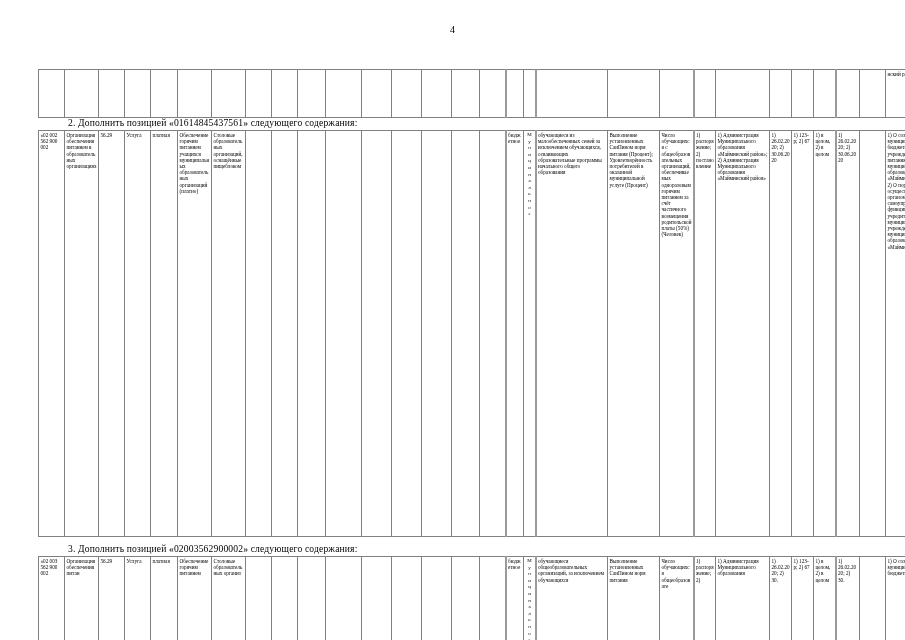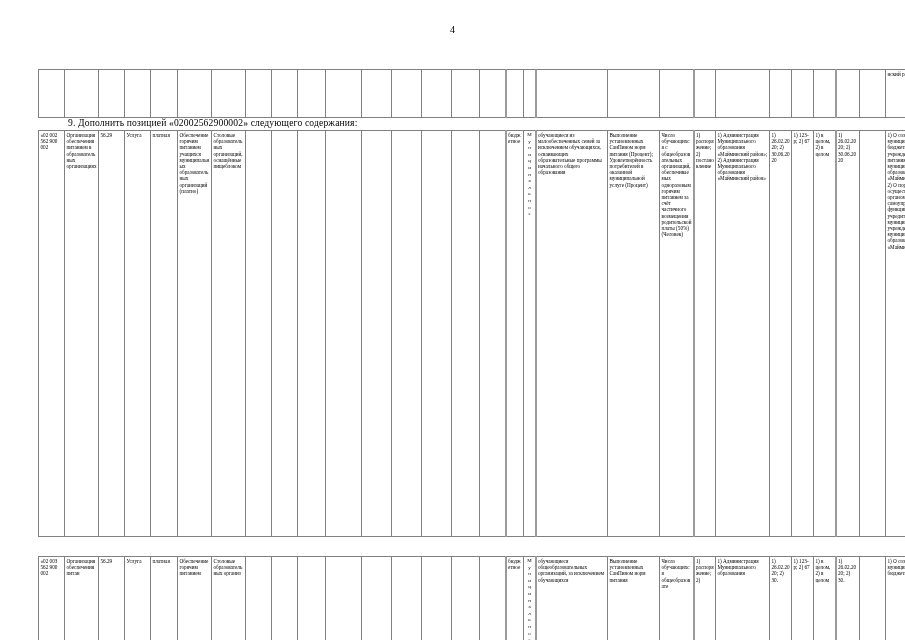--- a/index.html
+++ b/index.html
@@ -160,21 +160,21 @@
             <td class="thick-l"></td>
             <td></td>
             <td>
               <span class="cell-text">нский район»</span>
             </td>
           </tr>
       </tbody>
     </table>
   </div>
 
-  <div class="section-title" id="section-title-2">9. Дополнить позицией «02002562900002» следующего содержания:</div>
+  <div class="section-title" id="section-title-2">2. Дополнить позицией «01614845437561» следующего содержания:</div>
 
   <div class="tbl-wrap" id="table-sec2">
     <table class="doc-table">
       <colgroup>
           <col style="width: 26px;">
           <col style="width: 34px;">
           <col style="width: 26px;">
           <col style="width: 26px;">
           <col style="width: 27px;">
           <col style="width: 34px;">
@@ -281,20 +281,21 @@
             </td>
             <td></td>
             <td>
               <span class="cell-text">1) О создании муниципального бюджетного учреждения «Комбинат питания» муниципального образования «Майминский район»; 2) О порядке осуществления органом местного самоуправления функций и полномочий учредителя муниципальных учреждений муниципального образования «Майминский район»</span>
             </td>
           </tr>
       </tbody>
     </table>
   </div>
 
+  <div class="section-title" id="section-title-3">3. Дополнить позицией «02003562900002» следующего содержания:</div>
 
   <div class="tbl-wrap" id="table-sec3">
     <table class="doc-table">
       <colgroup>
           <col style="width: 26px;">
           <col style="width: 34px;">
           <col style="width: 26px;">
           <col style="width: 26px;">
           <col style="width: 27px;">
           <col style="width: 34px;">

